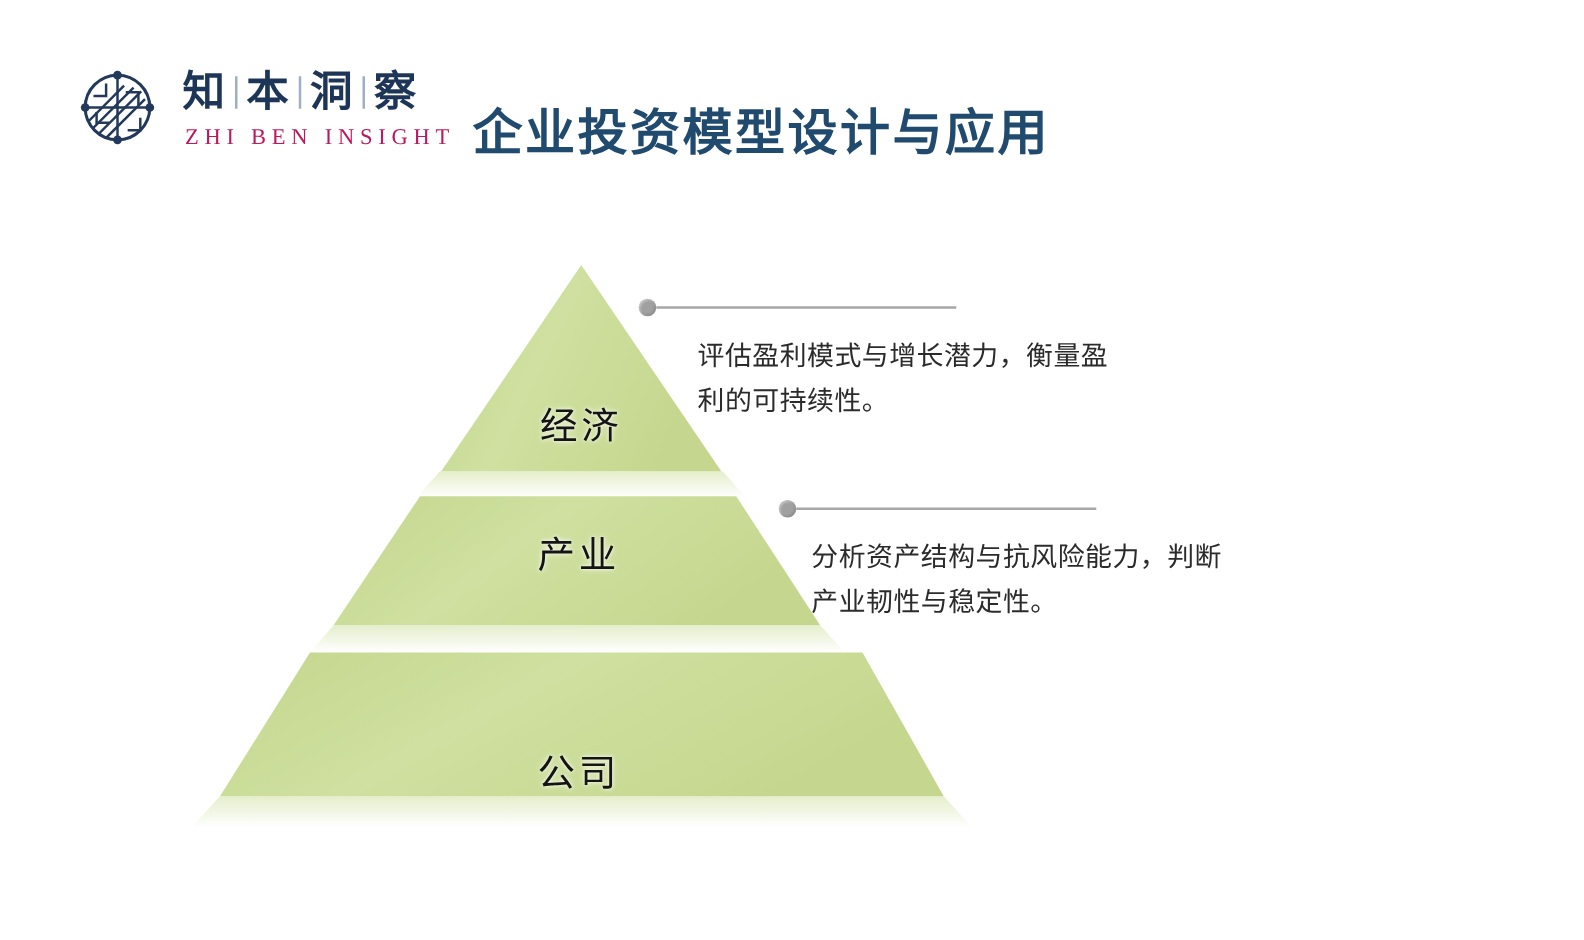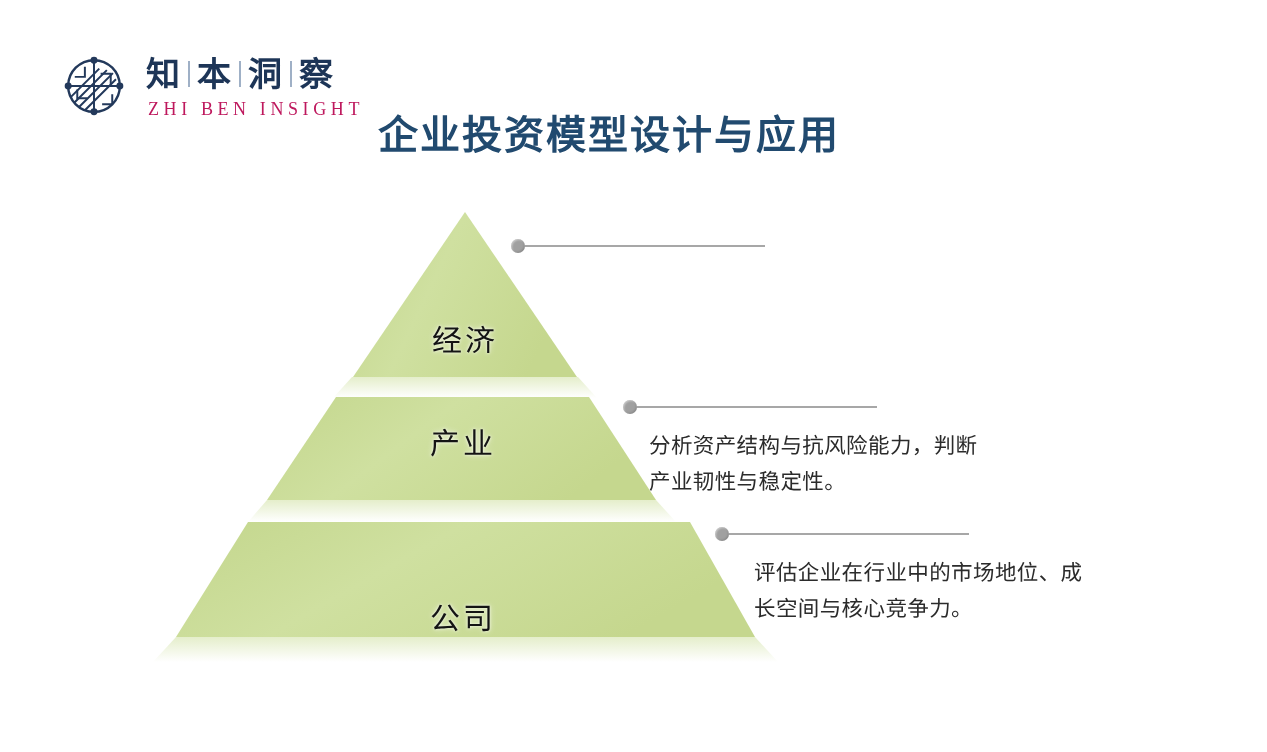--- a/index.html
+++ b/index.html
@@ -64,21 +64,21 @@
     font-weight: 500;
     line-height: 1;
     padding-top: 7px;
     padding-left: 2px;
     font-family: Liberation Serif, serif;
   }
 
   .slide-title {
     position: absolute;
     left: 378px;
-    top: 112px;
+    top: 84px;
     font-size: 40px;
     font-weight: 700;
     color: #214a6f;
     letter-spacing: 2px;
     line-height: 1.15;
     white-space: nowrap;
   }
 
   
   #pyramid-area {
@@ -212,33 +212,27 @@
     <div class="tier-label" style="left:465px; top:338px;">经济</div>
     <div class="tier-label" style="left:463px; top:441px;">产业</div>
     <div class="tier-label" style="left:463px; top:616px;">公司</div>
   </div>
 
   <div class="callout" style="left:511px; top:239px; width:430px;">
     <div class="callout-leader">
       <span class="callout-dot"></span>
       <span class="callout-line" style="width:240px;"></span>
     </div>
+    <div class="callout-text" style="margin-left:47px;">评估盈利模式与增长潜力，衡量盈
+利的可持续性。</div>
   </div>
 
   <div class="callout" style="left:623px; top:400px; width:430px;">
     <div class="callout-leader">
       <span class="callout-dot"></span>
       <span class="callout-line" style="width:240px;"></span>
     </div>
     <div class="callout-text" style="margin-left:26px;">分析资产结构与抗风险能力，判断
 产业韧性与稳定性。</div>
   </div>
 
-  <div class="callout" style="left:715px; top:527px; width:430px;">
-    <div class="callout-leader">
-      <span class="callout-dot"></span>
-      <span class="callout-line" style="width:240px;"></span>
-    </div>
-    <div class="callout-text" style="margin-left:39px;">评估企业在行业中的市场地位、成
-长空间与核心竞争力。</div>
-  </div>
 
 </div>
 
 </body></html>

